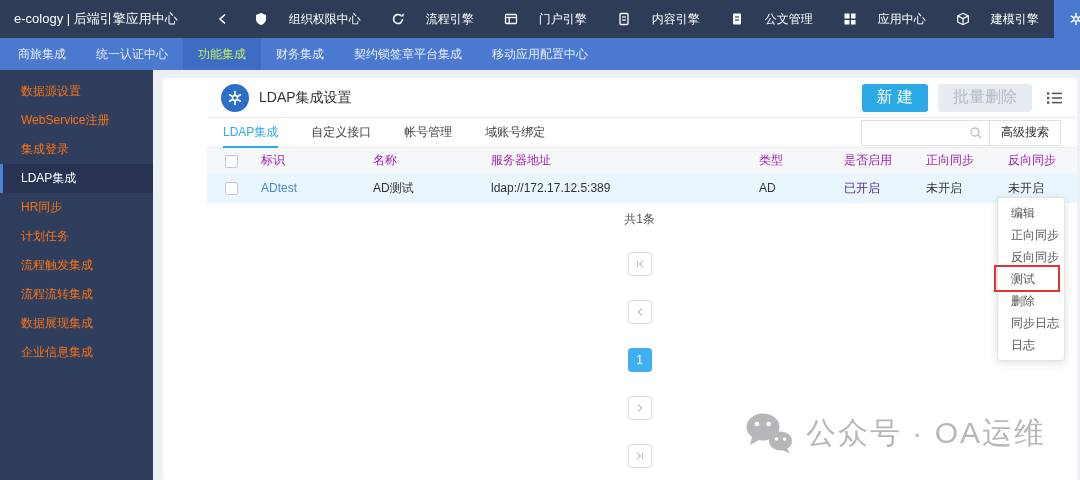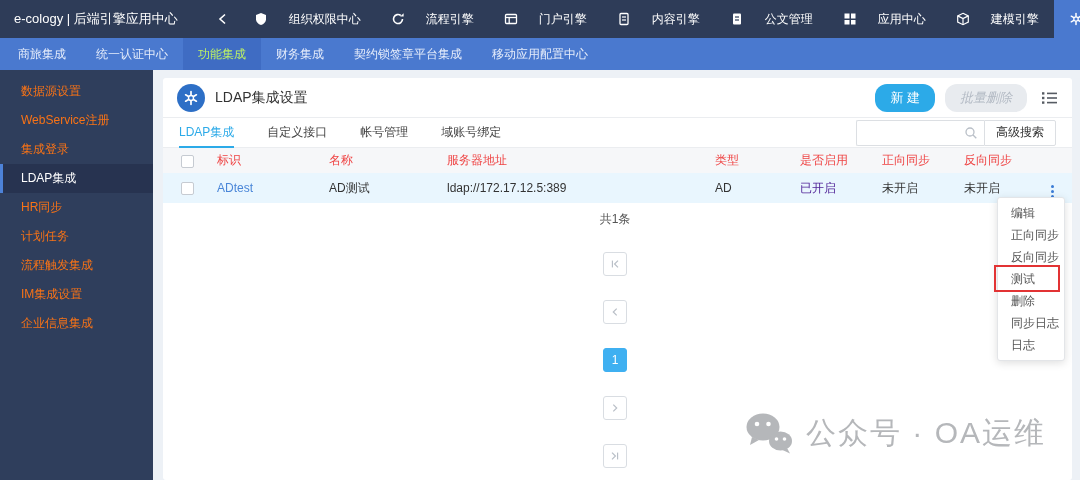--- a/index.html
+++ b/index.html
@@ -20,44 +20,44 @@
   .sub-item { display:flex; align-items:center; padding:0 15px; cursor:pointer; white-space:nowrap; }
   .sub-item.active { background:#3f6cc3; color:#bef264; }
 
   
   .bodywrap { display:flex; height:410px; }
   .sidebar { width:153px; background:#2f3e5c; padding-top:7px; flex:none; }
   .side-item { height:29px; line-height:29px; padding-left:21px; color:#f97316; cursor:pointer; position:relative; white-space:nowrap; }
   .side-item.active { background:#273350; color:#fff; }
   .side-item.active::before { content:""; position:absolute; left:0; top:0; bottom:0; width:3px; background:#4d82d8; }
   .main { flex:1; padding:8px 8px 0 10px; }
-  .card { background:#fff; height:100%; border-radius:3px; }
+  .card { background:#fff; height:100%; border-radius:3px;padding-left:44px; }
 
   
   .card-header { height:40px; display:flex; align-items:center; padding:0 14px; border-bottom:1px solid #ebedf0; }
   .app-icon { width:28px; height:28px; border-radius:50%; background:#2d6fc6; display:flex; align-items:center; justify-content:center; margin-right:10px; flex:none; }
   .card-title { font-size:14px; color:#333; }
-  .btn { font-size:13px; height:28px; padding:0 15px; border:none; border-radius:12px; cursor:pointer; font-family:inherit; }
+  .btn { font-size:16px; height:28px; padding:0 15px; border:none; border-radius:3px; cursor:pointer; font-family:inherit; }
   .btn-new { margin-left:auto; background:#2caae8; color:#fff; }
-  .btn-del { margin-left:10px; background:#e8ebef; color:#b3bac4; cursor:not-allowed;font-style:italic; }
+  .btn-del { margin-left:10px; background:#e8ebef; color:#b3bac4; cursor:not-allowed; }
   .list-icon { margin-left:14px; cursor:pointer; display:flex; align-items:center; }
 
   
   .tabs-row { height:30px; display:flex; align-items:center; padding:0 16px; border-bottom:1px solid #ebedf0; }
   .tab { margin-right:33px; height:30px; line-height:29px; color:#444; cursor:pointer; }
   .tab.active { color:#2caae8; border-bottom:2px solid #2caae8; }
   .search-group { margin-left:auto; display:flex; height:26px; }
   .search-input { width:108px; border:1px solid #dcdfe3; border-right:none; border-radius:2px 0 0 2px; padding:0 6px; font-size:12px; outline:none; font-family:inherit; }
   .search-mag { border:1px solid #dcdfe3; border-left:none; border-right:none; background:#fff; display:flex; align-items:center; padding-right:6px; }
   .adv-btn { border:1px solid #dcdfe3; background:#fff; font-size:12px; color:#333; padding:0 11px; display:flex; align-items:center; cursor:pointer; border-radius:0 2px 2px 0; }
 
   
   table { width:100%; border-collapse:collapse; font-size:12px; table-layout:fixed; }
   thead tr { background:#f6f7f9; height:25px; }
-  th { color:#ef4444; font-weight:normal; text-align:left; padding:0 6px;margin-left:23px; }
+  th { color:#a21caf; font-weight:normal; text-align:left; padding:0 6px;margin-left:23px; }
   tbody tr { background:#e9f6fe; height:30px; }
   td { color:#333; text-align:left; padding:0 6px; }
   .cb { display:inline-block; width:13px; height:13px; border:1px solid #c6cbd2; border-radius:2px; background:#fff; vertical-align:middle; cursor:pointer; }
   .link { color:#4a86d8; cursor:pointer; }
   .green { color:#4c1d95; }
   .dots { display:inline-flex; flex-direction:column; gap:2px; cursor:pointer; padding:2px 4px; }
   .dots i { width:3px; height:3px; border-radius:50%; background:#3a7bd5; }
   td.c-actions { text-align:center; }
 
   
@@ -190,21 +190,22 @@
 
   <div class="bodywrap">
     <aside class="sidebar">
       <div class="side-item">数据源设置</div>
       <div class="side-item">WebService注册</div>
       <div class="side-item">集成登录</div>
       <div class="side-item active">LDAP集成</div>
       <div class="side-item">HR同步</div>
       <div class="side-item">计划任务</div>
       <div class="side-item">流程触发集成</div>
-      <div class="side-item">IM集成设置</div>
+      <div class="side-item">流程流转集成</div>
+      <div class="side-item">数据展现集成</div>
       <div class="side-item">企业信息集成</div>
     </aside>
 
     <main class="main">
       <div class="card">
 
         <div class="card-header">
           <div class="app-icon">
             <svg width="16" height="16" viewBox="0 0 14 14">
                 <g stroke="#fff" stroke-width="1.5" stroke-linecap="round">

